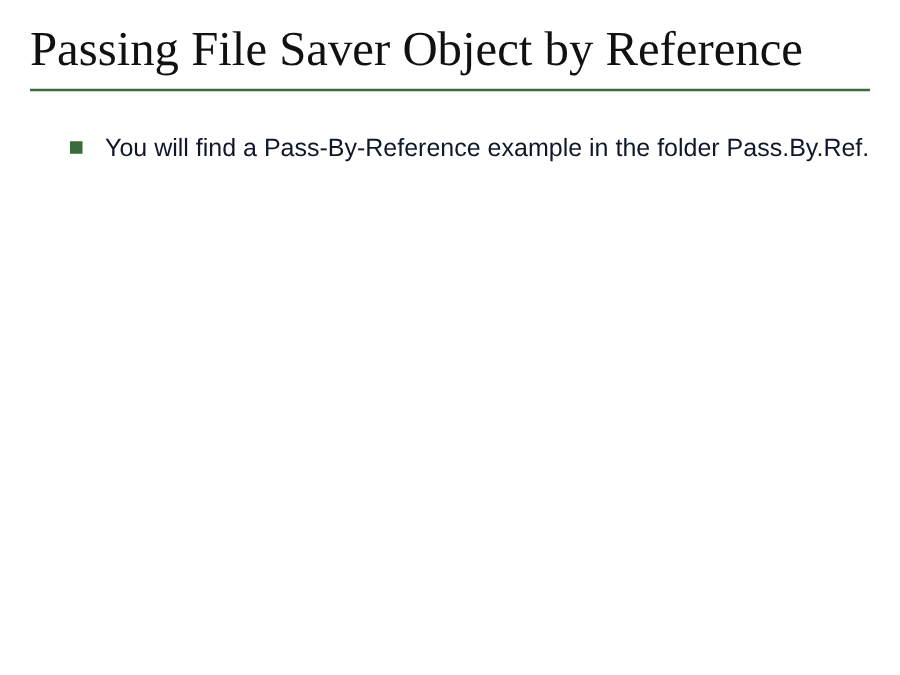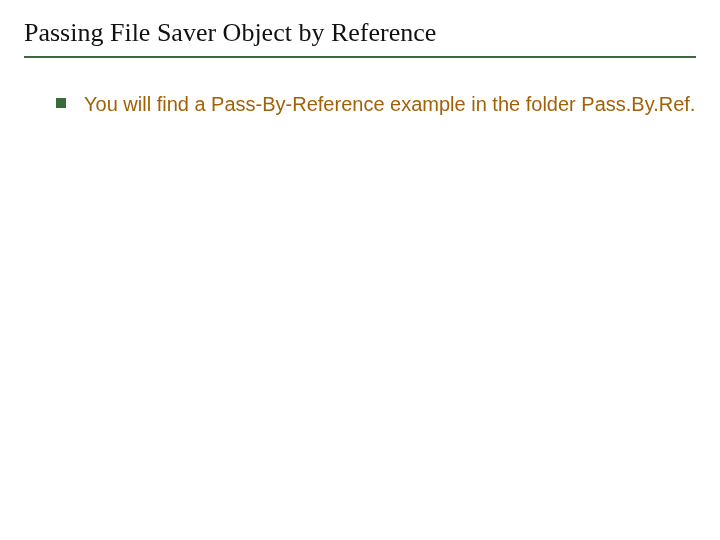--- a/index.html
+++ b/index.html
@@ -19,34 +19,34 @@
     width: 100%;
     height: 100%;
     padding: 18px 24px 24px 24px;
   }
   .title-wrap {
     border-bottom: 2px solid #3a6b3a;
     padding-bottom: 8px;
     margin-bottom: 34px;
   }
   .title {
-    font-size: 26px;
+    font-size: 39px;
     font-weight: 400;
     color: #111111;
     line-height: 1.15;
   }
   .bullets {
     list-style: none;
     padding-left: 32px;
   }
   .bullets li {
     position: relative;
     font-family: Arial, Helvetica, sans-serif;
     font-size: 20px;
-    color: #a16207;
+    color: #0f172a;
     line-height: 1.25;
     margin-bottom: 30px;
     padding-left: 28px;
   }
   .bullet-icon {
     position: absolute;
     left: 0;
     top: 6px;
     width: 10px;
     height: 10px;

